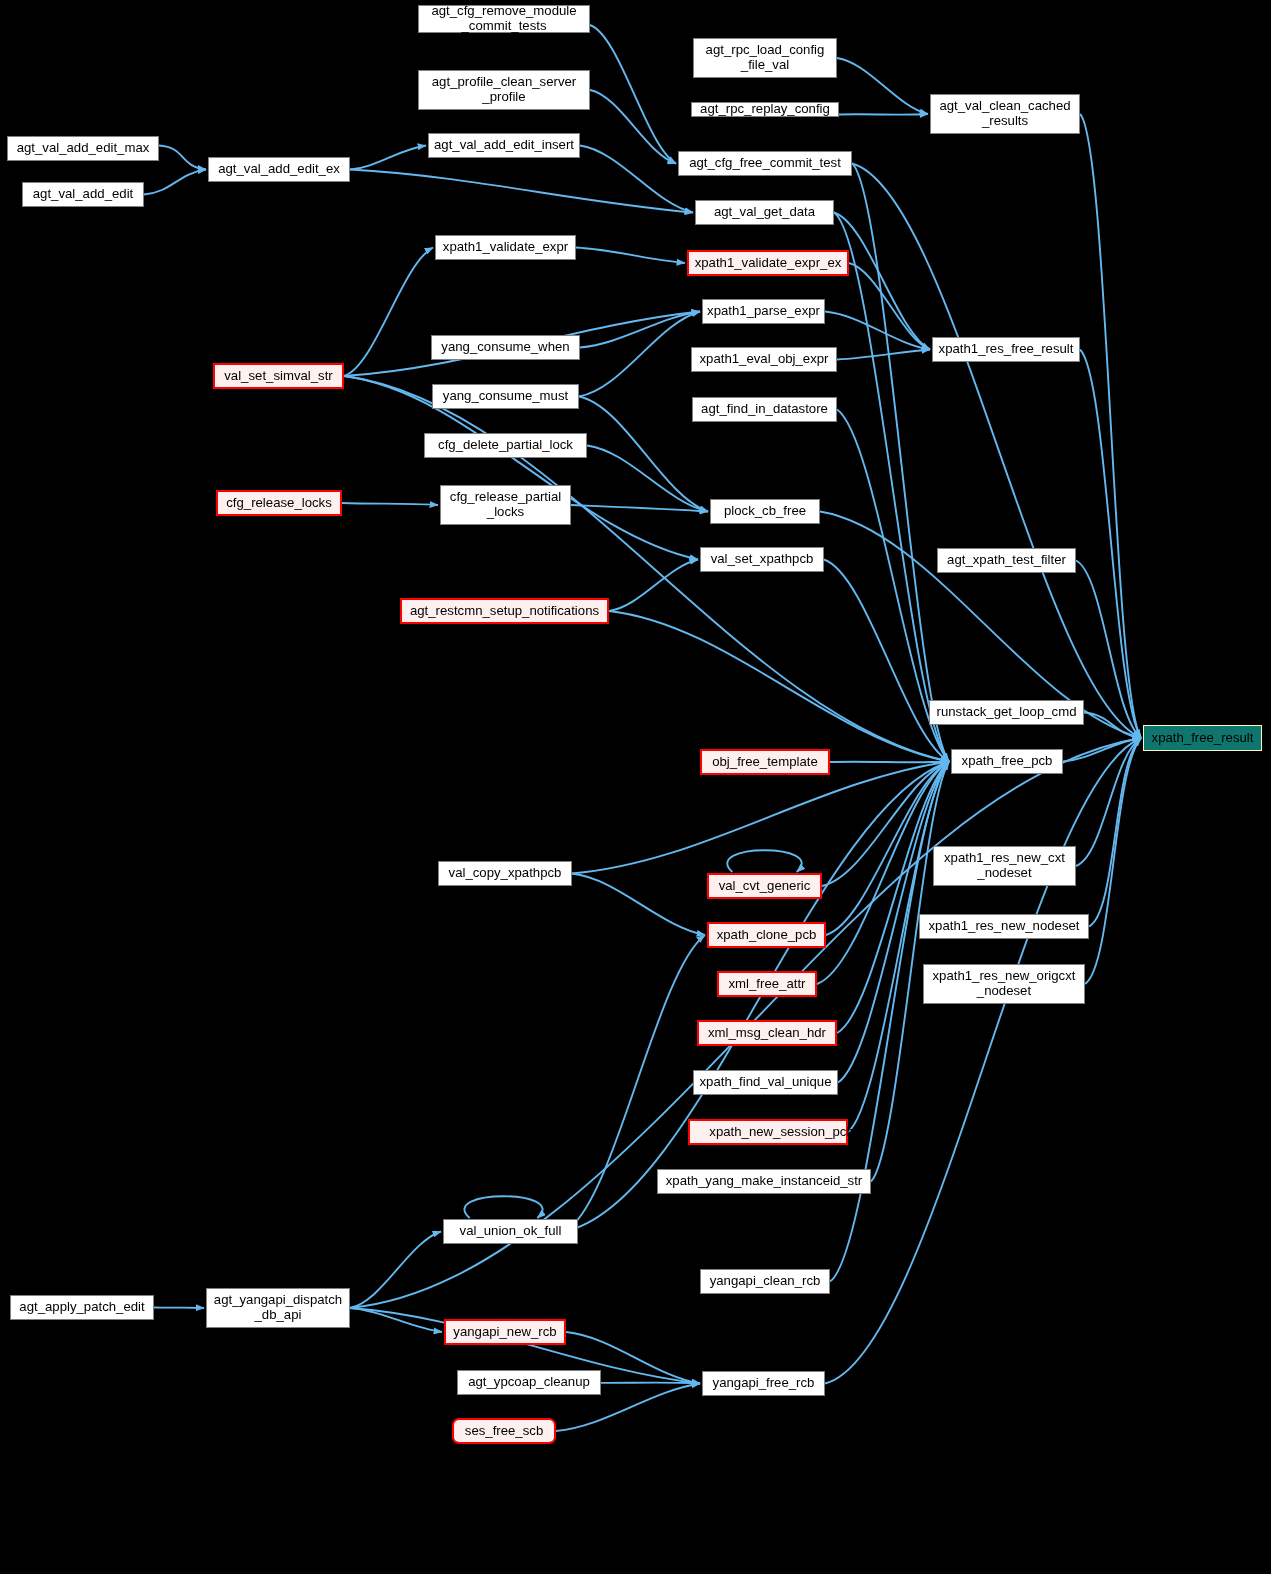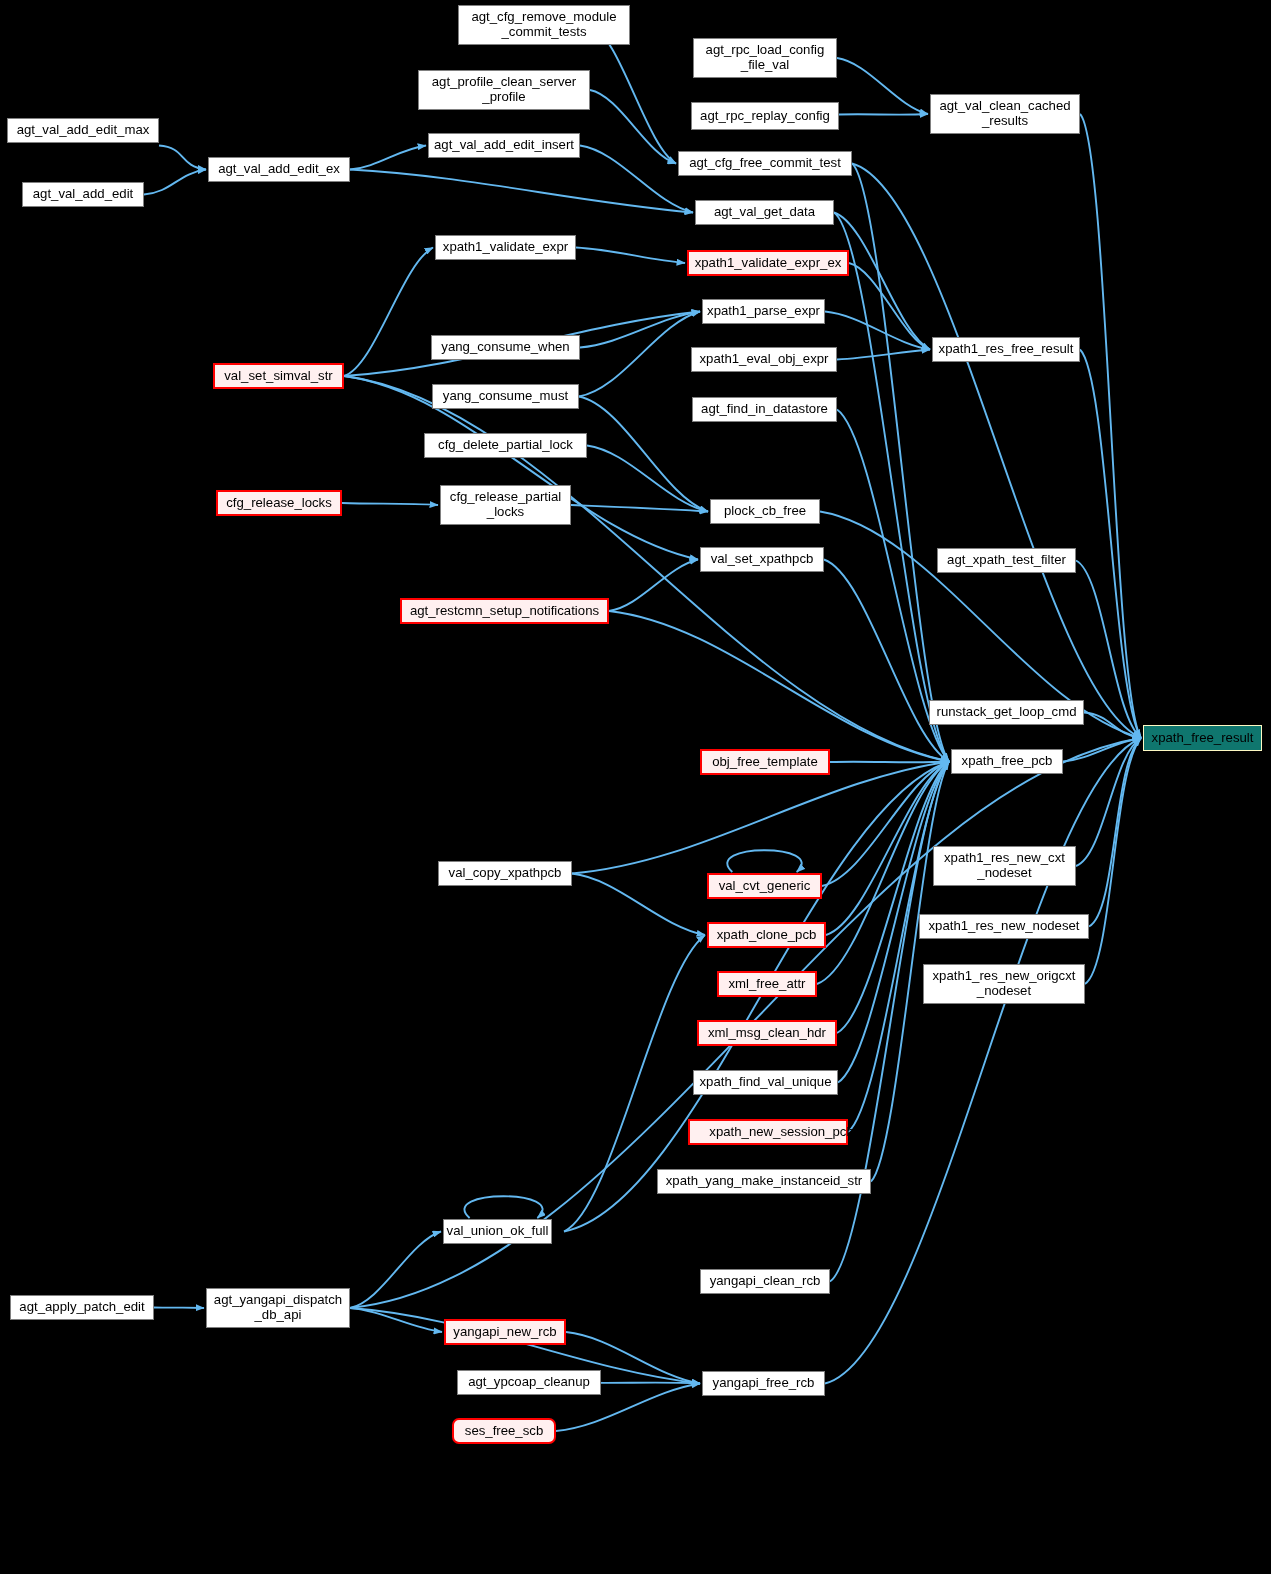--- a/index.html
+++ b/index.html
@@ -85,30 +85,30 @@
         <path d="M 350 1308 C 382.2 1310.538852277594, 409.8 1327.7685795373434, 442 1332"></path>
         <path d="M 350 1308 C 472.5 1316.6234467490515, 577.5 1369.1275887515808, 700 1383.5"></path>
         <path d="M 350 1308 C 626.8499999999999 1281, 864.1500000000001 783, 1141 738"></path>
         <path d="M 566 1332 C 612.9 1336.794901973683, 653.1 1375.5084967105283, 700 1383.5"></path>
         <path d="M 576 1382.5 C 619.4 1383.902243547679, 656.6 1381.162927420535, 700 1383.5"></path>
         <path d="M 556 1431 C 606.4 1426.3698748780628, 649.6 1391.2168752032287, 700 1383.5"></path>
         <path d="M 825 1383.5 C 935.6 1356.5, 1030.4 783, 1141 738"></path>
       </g>
   </svg>
   <div id="nodes">
-      <div class="node plain" style="left: 418px; top: 5px; width: 172px; height: 40px; margin-left: 40px;"><span>agt_cfg_remove_module
+      <div class="node plain" style="left: 418px; top: 5px; width: 172px; height: 28px;"><span>agt_cfg_remove_module
 _commit_tests</span></div>
       <div class="node plain" style="left: 693px; top: 38px; width: 144px; height: 40px;"><span>agt_rpc_load_config
 _file_val</span></div>
       <div class="node plain" style="left: 930px; top: 94px; width: 150px; height: 40px;"><span>agt_val_clean_cached
 _results</span></div>
       <div class="node plain" style="left: 418px; top: 70px; width: 172px; height: 40px;"><span>agt_profile_clean_server
 _profile</span></div>
-      <div class="node plain" style="left: 691px; top: 102px; width: 148px; height: 28px;"><span>agt_rpc_replay_config</span></div>
-      <div class="node plain" style="left: 7px; top: 118px; width: 152px; height: 25px;"><span>agt_val_add_edit_max</span></div>
+      <div class="node plain" style="left: 691px; top: 102px; width: 148px; height: 15px;"><span>agt_rpc_replay_config</span></div>
+      <div class="node plain" style="left: 7px; top: 136px; width: 152px; height: 25px;"><span>agt_val_add_edit_max</span></div>
       <div class="node plain" style="left: 428px; top: 133px; width: 152px; height: 25px;"><span>agt_val_add_edit_insert</span></div>
       <div class="node plain" style="left: 678px; top: 151px; width: 174px; height: 25px;"><span>agt_cfg_free_commit_test</span></div>
       <div class="node plain" style="left: 208px; top: 157px; width: 142px; height: 25px;"><span>agt_val_add_edit_ex</span></div>
       <div class="node plain" style="left: 22px; top: 182px; width: 122px; height: 25px;"><span>agt_val_add_edit</span></div>
       <div class="node plain" style="left: 695px; top: 200px; width: 139px; height: 25px;"><span>agt_val_get_data</span></div>
       <div class="node plain" style="left: 435px; top: 235px; width: 141px; height: 25px;"><span>xpath1_validate_expr</span></div>
       <div class="node hi" style="left: 687px; top: 250px; width: 162px; height: 26px;"><span>xpath1_validate_expr_ex</span></div>
       <div class="node plain" style="left: 702px; top: 299px; width: 123px; height: 25px;"><span>xpath1_parse_expr</span></div>
       <div class="node plain" style="left: 932px; top: 337px; width: 148px; height: 25px;"><span>xpath1_res_free_result</span></div>
       <div class="node plain" style="left: 431px; top: 335px; width: 149px; height: 25px;"><span>yang_consume_when</span></div>
@@ -134,21 +134,21 @@
       <div class="node hi" style="left: 707px; top: 873px; width: 115px; height: 26px;"><span>val_cvt_generic</span></div>
       <div class="node plain" style="left: 919px; top: 914px; width: 170px; height: 25px;"><span>xpath1_res_new_nodeset</span></div>
       <div class="node hi" style="left: 707px; top: 922px; width: 119px; height: 26px;"><span>xpath_clone_pcb</span></div>
       <div class="node plain" style="left: 923px; top: 964px; width: 162px; height: 40px;"><span>xpath1_res_new_origcxt
 _nodeset</span></div>
       <div class="node hi" style="left: 717px; top: 971px; width: 100px; height: 26px;"><span>xml_free_attr</span></div>
       <div class="node hi" style="left: 697px; top: 1020px; width: 140px; height: 26px;"><span>xml_msg_clean_hdr</span></div>
       <div class="node plain" style="left: 693px; top: 1070px; width: 145px; height: 25px;"><span>xpath_find_val_unique</span></div>
       <div class="node hi" style="left: 688px; top: 1119px; width: 160px; height: 26px; padding-left: 27px;"><span>xpath_new_session_pcb</span></div>
       <div class="node plain" style="left: 657px; top: 1169px; width: 214px; height: 25px;"><span>xpath_yang_make_instanceid_str</span></div>
-      <div class="node plain" style="left: 443px; top: 1219px; width: 109px; height: 25px;"><span>val_union_ok_full</span></div>
+      <div class="node plain" style="left: 443px; top: 1219px; width: 135px; height: 25px;"><span>val_union_ok_full</span></div>
       <div class="node plain" style="left: 700px; top: 1269px; width: 130px; height: 25px;"><span>yangapi_clean_rcb</span></div>
       <div class="node plain" style="left: 10px; top: 1295px; width: 144px; height: 25px;"><span>agt_apply_patch_edit</span></div>
       <div class="node plain" style="left: 206px; top: 1288px; width: 144px; height: 40px;"><span>agt_yangapi_dispatch
 _db_api</span></div>
       <div class="node hi" style="left: 444px; top: 1319px; width: 122px; height: 26px;"><span>yangapi_new_rcb</span></div>
       <div class="node plain" style="left: 457px; top: 1370px; width: 144px; height: 25px;"><span>agt_ypcoap_cleanup</span></div>
       <div class="node plain" style="left: 702px; top: 1371px; width: 123px; height: 25px;"><span>yangapi_free_rcb</span></div>
       <div class="node hi" style="left: 452px; top: 1418px; width: 104px; height: 26px; border-radius: 7px;"><span>ses_free_scb</span></div>
     </div>
 </div>

